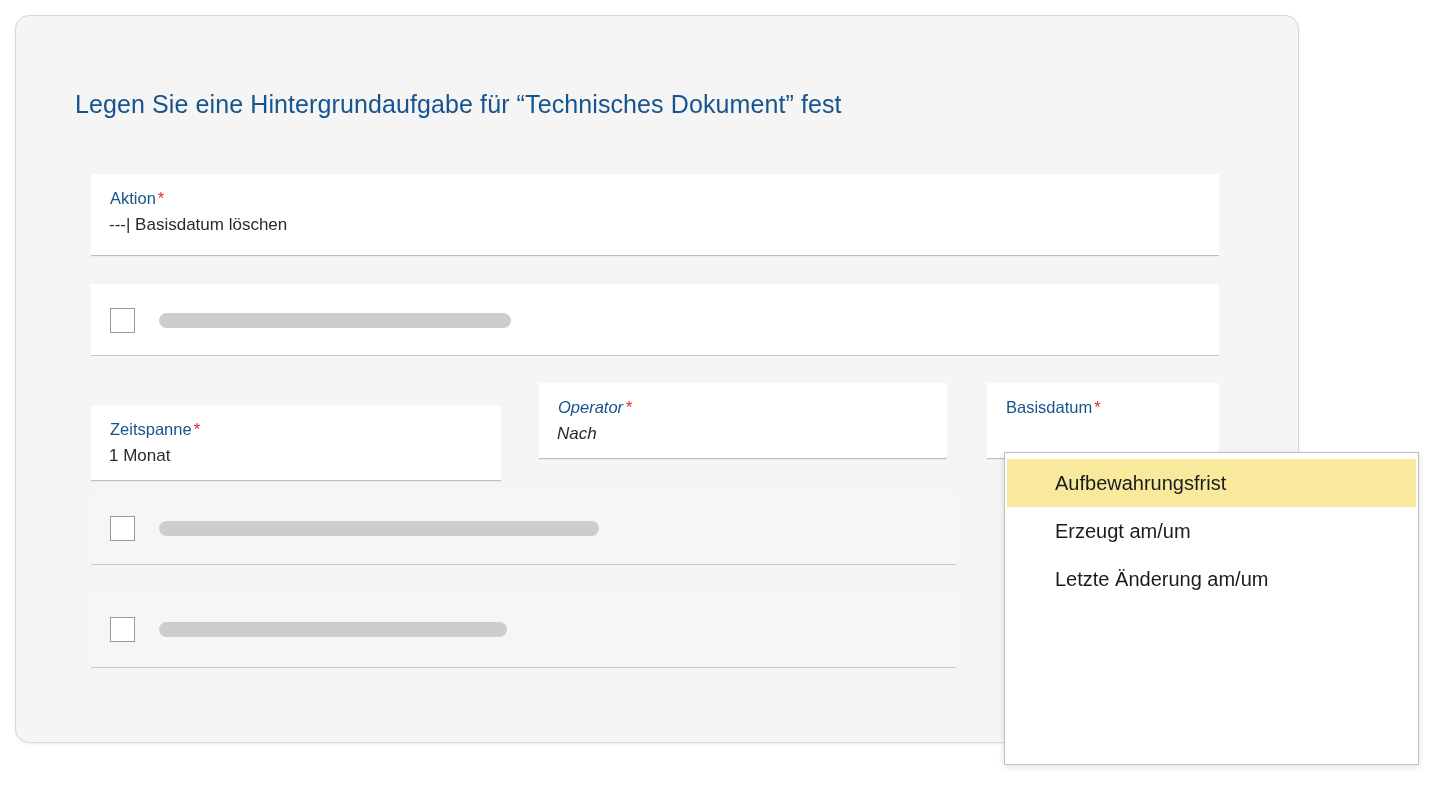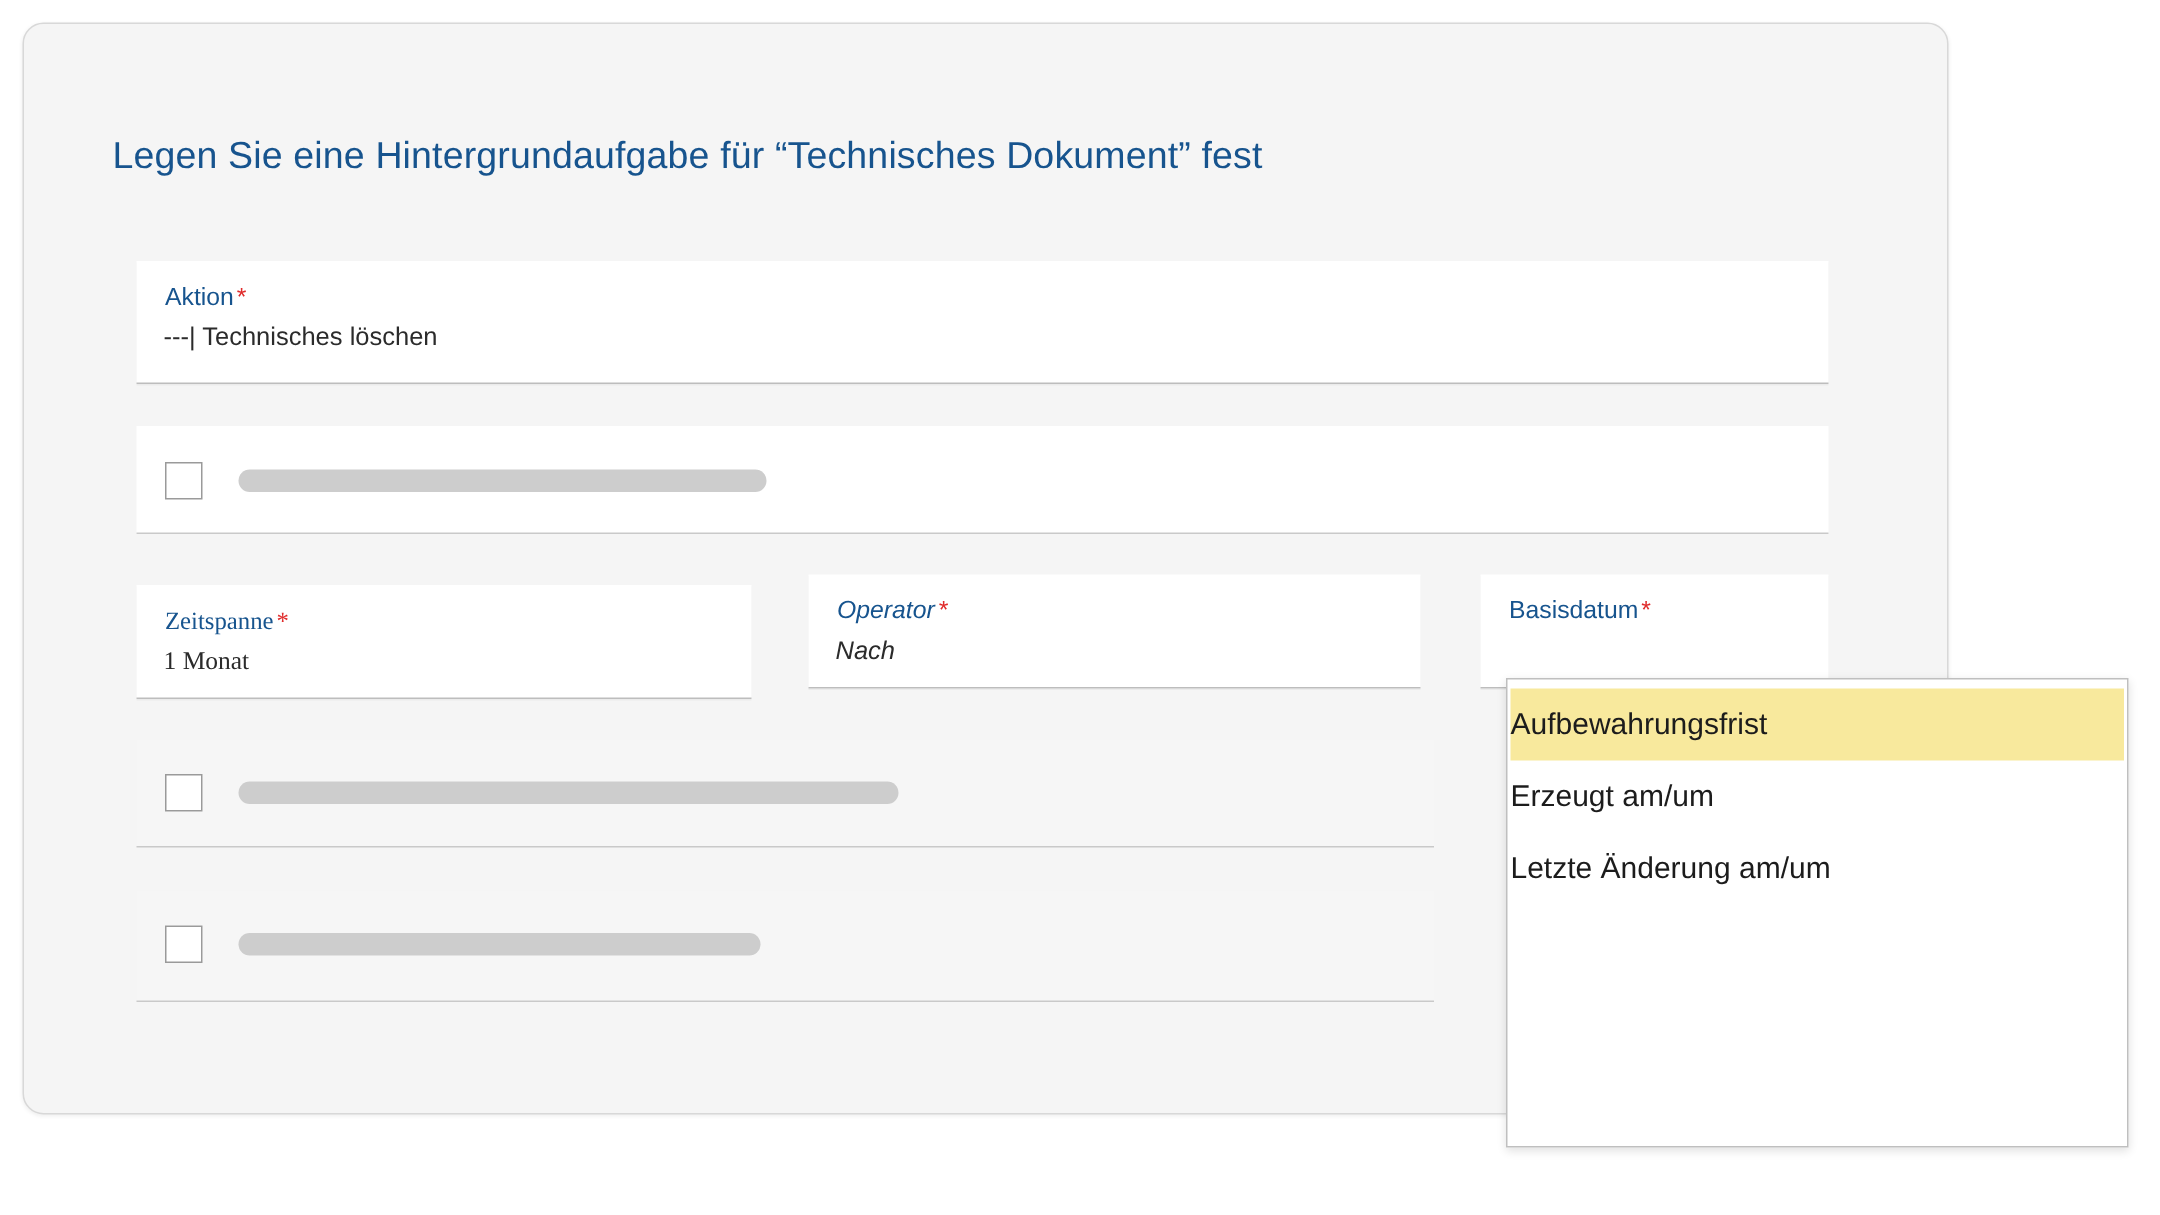--- a/index.html
+++ b/index.html
@@ -113,40 +113,41 @@
 
   #cb-row-2 { left: 91px; top: 493px; width: 865px; height: 72px; }
   #cb-row-2 .cb-box  { top: 23px; }
   #cb-row-2 .cb-pill { left: 68px; top: 28px; width: 440px; }
 
   #cb-row-3 { left: 91px; top: 594px; width: 865px; height: 74px; }
   #cb-row-3 .cb-box  { top: 23px; }
   #cb-row-3 .cb-pill { left: 68px; top: 28px; width: 348px; }
 
   
-  #field-zeitspanne { left: 91px;  top: 390px; width: 410px; height: 76px; font-family: Liberation Serif, serif; }
+  #field-zeitspanne { left: 91px;  top: 405px; width: 410px; height: 76px; }
   #field-operator   { left: 539px; top: 383px; width: 408px; height: 76px; font-style: italic; }
   #field-basisdatum { left: 987px; top: 383px; width: 232px; height: 76px; }
 
   
   .dropdown {
     position: absolute;
     left: 1004px;
     top: 452px;
     width: 415px;
     height: 313px;
     background: #ffffff;
     border: 1px solid #bfbfbf;
     box-shadow: 0 2px 6px rgba(0,0,0,0.12);
     padding-top: 6px;
     z-index: 50;
   }
   .dd-item {
     height: 48px;
     line-height: 48px;
+    padding-left: 48px;
     font-size: 20px;
     color: #1c1c1c;
     white-space: nowrap;
     background: transparent;
     margin: 0 2px;
   }
   .dd-item.selected {
     background: #f8e99d;
   }
 </style>
@@ -156,21 +157,21 @@
 <div id="root">
 
   <div class="card"></div>
 
   <div class="page-title">Legen Sie eine Hintergrundaufgabe für “Technisches Dokument” fest</div>
 
   <div class="field" id="field-aktion">
     <div class="field-label">
       <span>Aktion</span><span class="req">*</span>
     </div>
-    <div class="field-value">---| Technisches löschen</div>
+    <div class="field-value">---| Basisdatum löschen</div>
   </div>
 
   <div class="cb-row white" id="cb-row-1">
     <div class="cb-box"></div>
     <div class="cb-pill" style="width: 352px;"></div>
   </div>
 
   <div class="field" id="field-zeitspanne">
     <div class="field-label">
       <span>Zeitspanne</span><span class="req">*</span>

